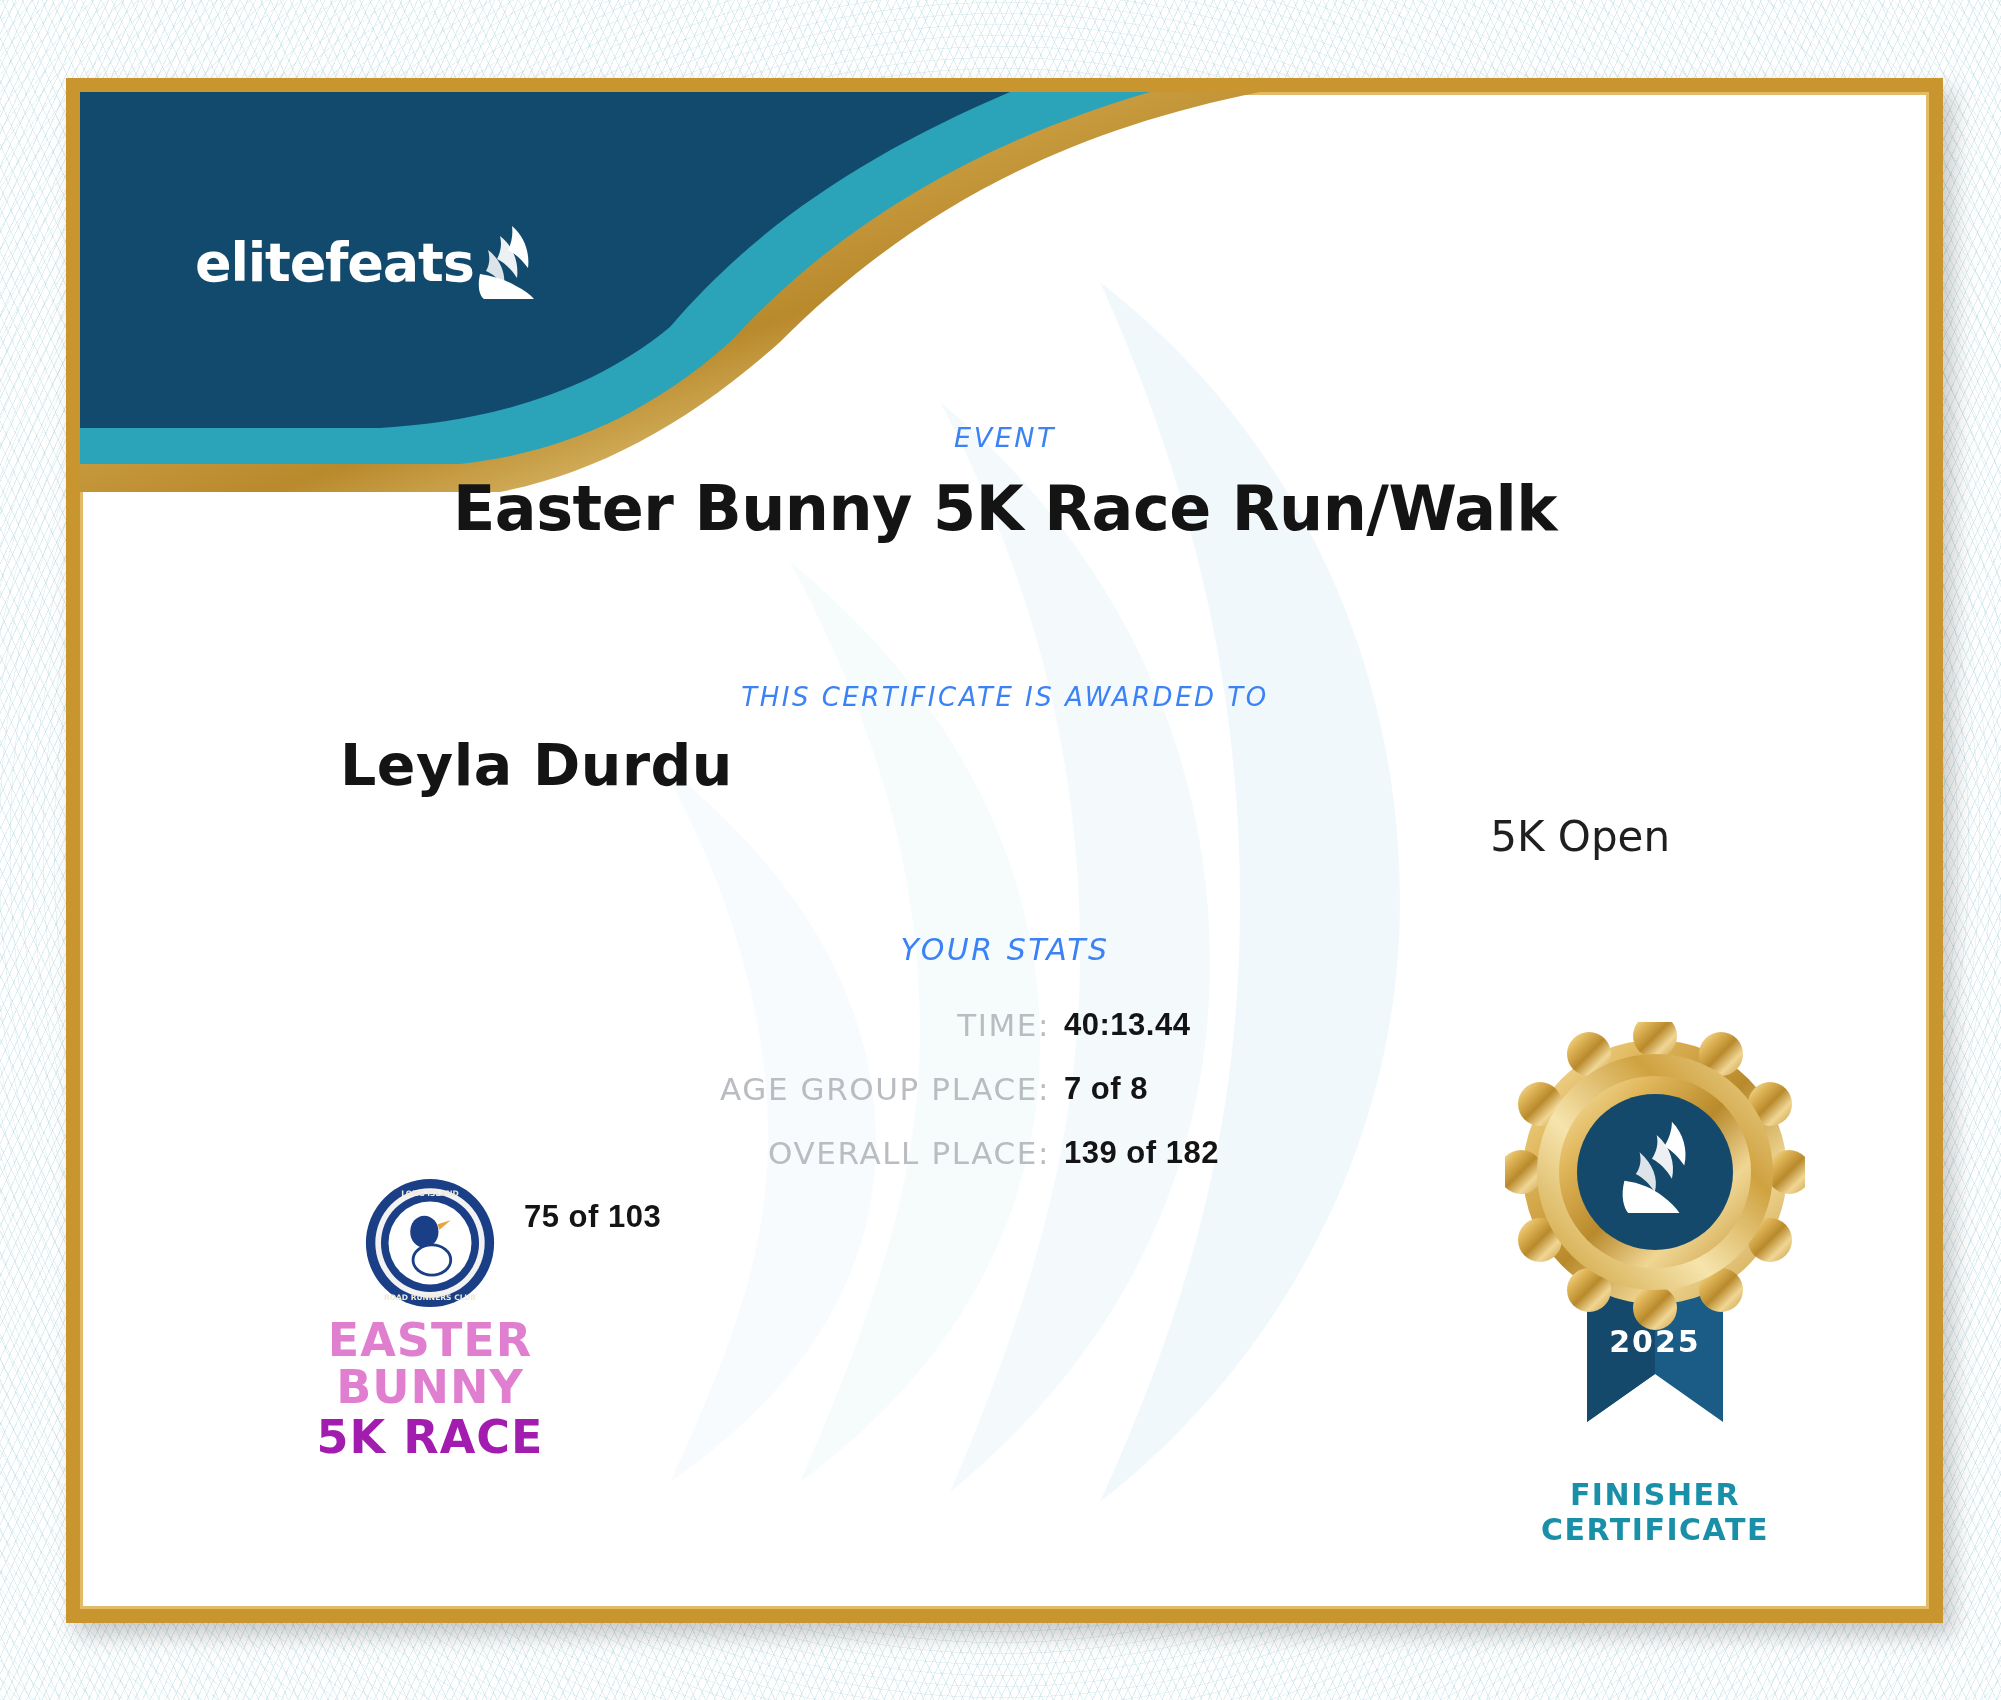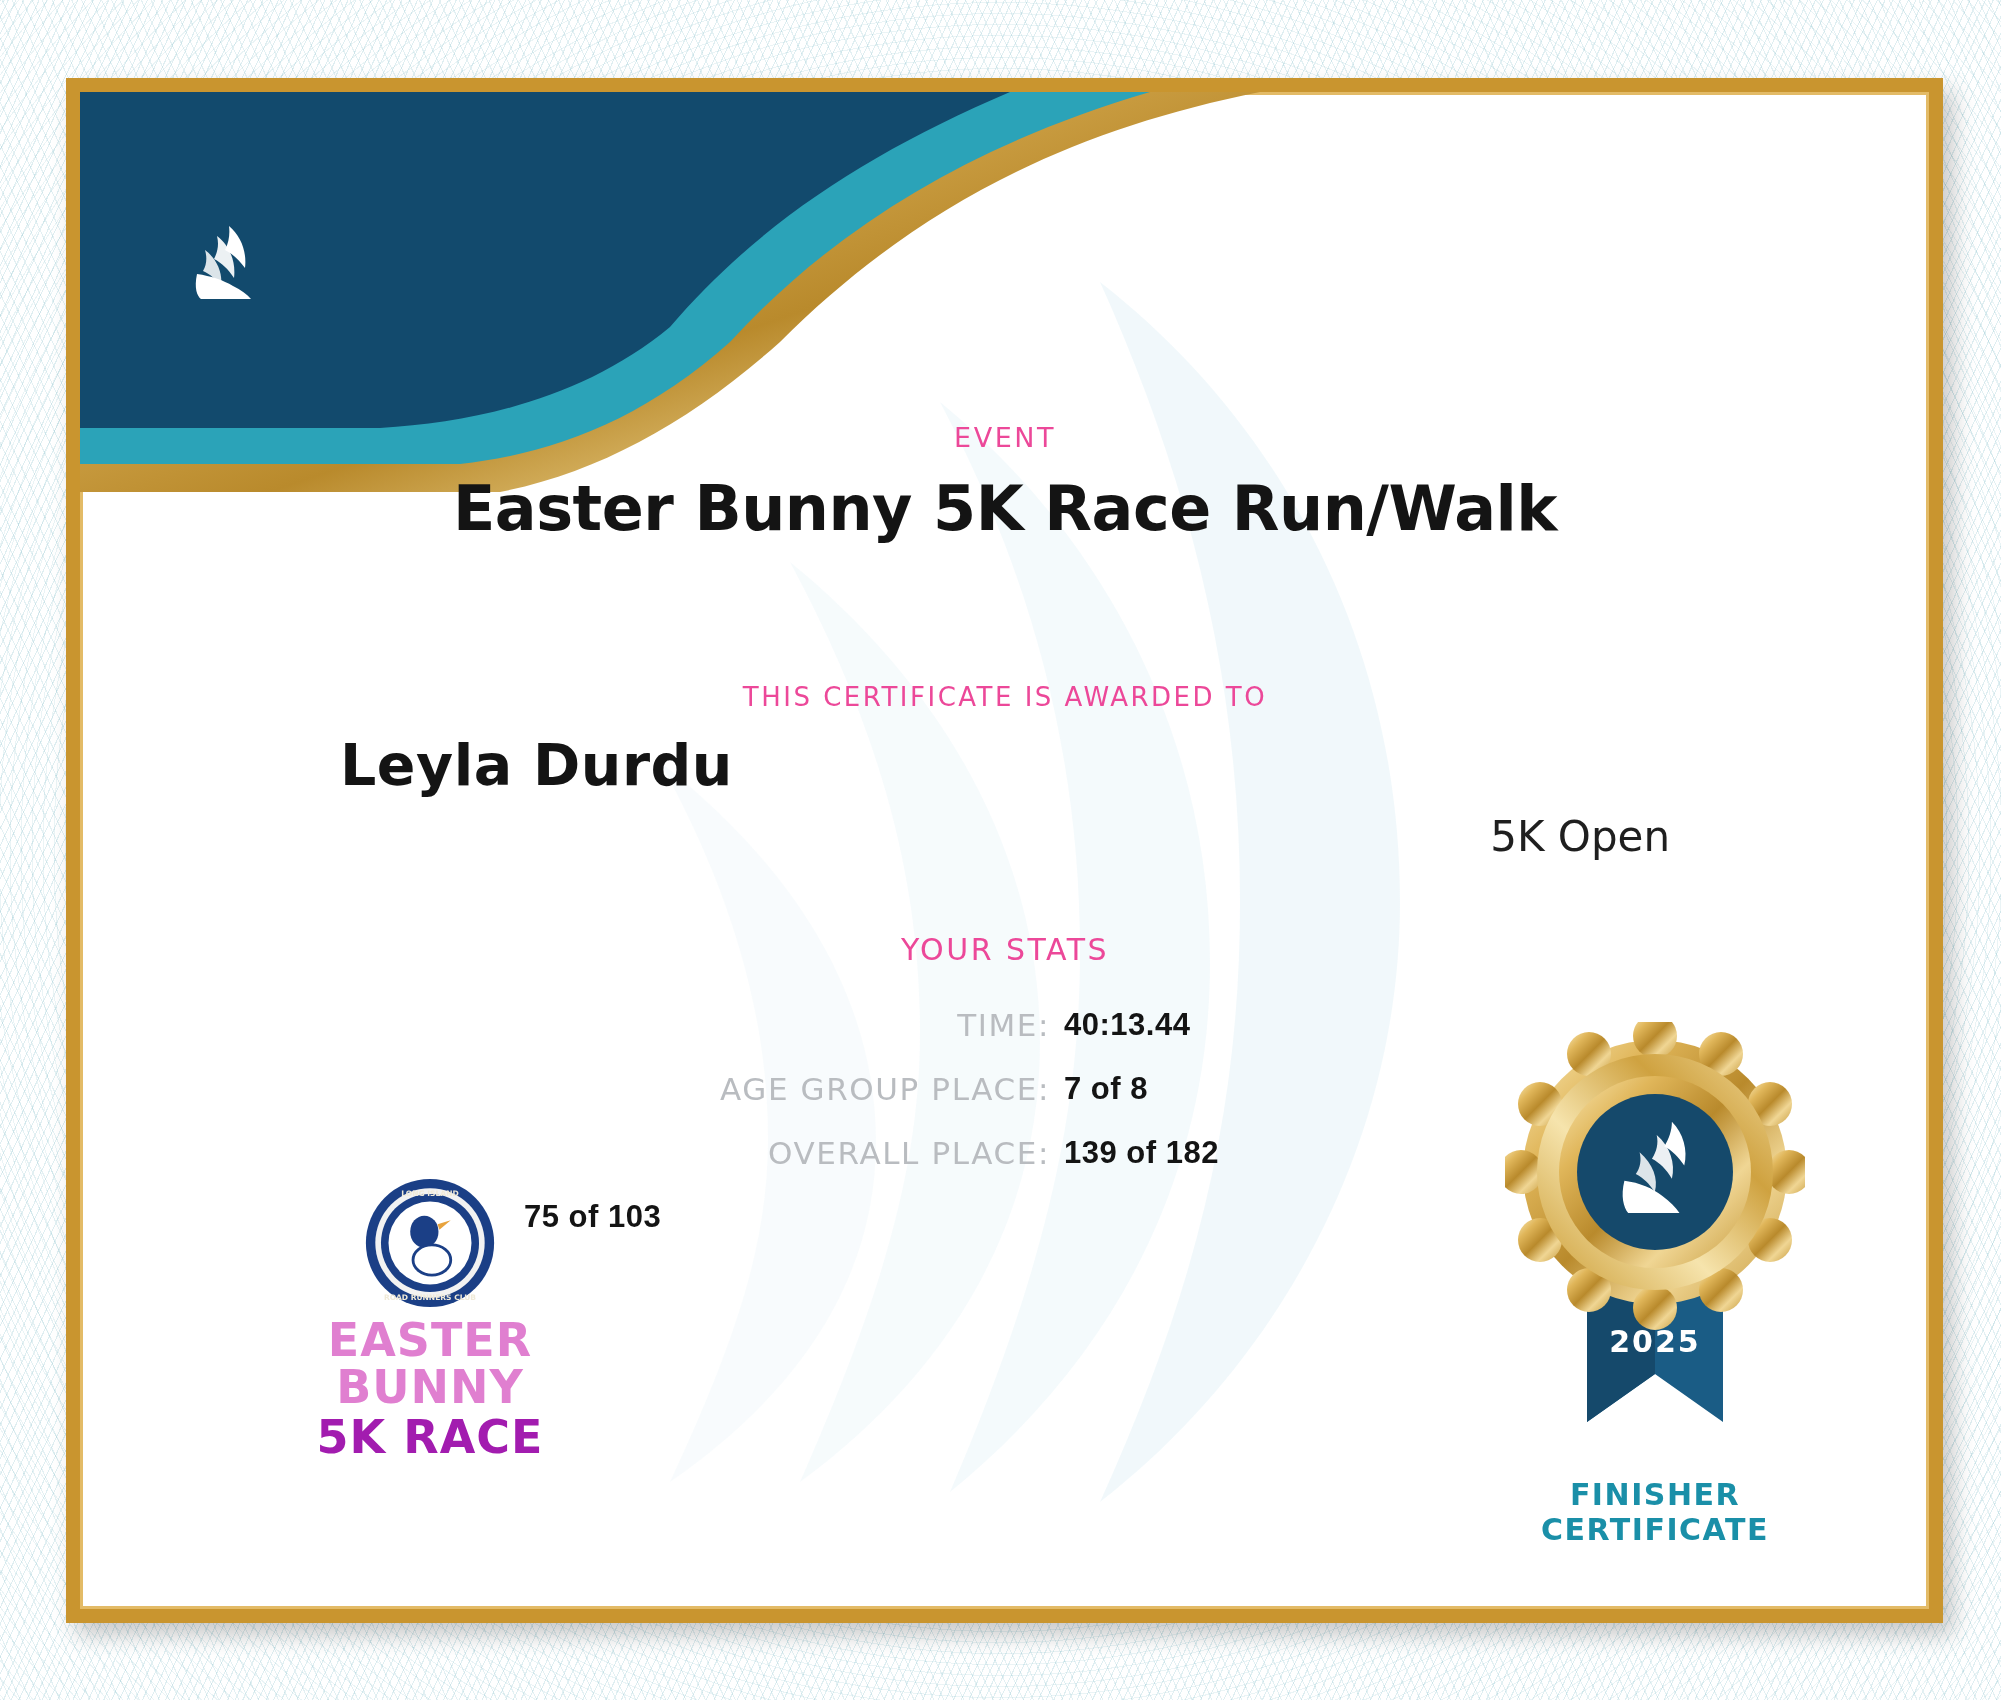--- a/index.html
+++ b/index.html
@@ -111,24 +111,25 @@
   .content {
     position: absolute;
     left: 0;
     top: 0;
     width: 1849px;
     height: 1517px;
   }
 
   .label {
     text-align: center;
-    color: #ec4899;
+    color: #3b82f6;
     font-family: "DejaVu Sans", sans-serif;
     letter-spacing: 2.5px;
     font-weight: 500;
+    font-style: italic;
   }
 
   .event-label {
     position: absolute;
     left: 260px;
     top: 330px;
     width: 1330px;
     font-size: 27px;
   }
   .event-name {
@@ -301,20 +302,21 @@
     <svg class="watermark" viewBox="0 0 500 650">
       <g fill="#dff0f6">
         <path d="M250,20 C340,90 400,200 400,330 C400,450 340,560 250,630 C300,520 320,430 320,330 C320,220 295,120 250,20 Z"></path>
         <path d="M170,80 C255,150 305,250 305,360 C305,470 255,560 175,625 C220,520 240,440 240,355 C240,255 215,165 170,80 Z" opacity="0.8"></path>
         <path d="M95,160 C175,225 220,310 220,400 C220,490 175,565 100,620 C142,525 160,460 160,395 C160,315 138,240 95,160 Z" opacity="0.65"></path>
         <path d="M30,260 C100,315 138,380 138,450 C138,518 100,575 35,620 C70,545 84,498 84,448 C84,388 66,325 30,260 Z" opacity="0.5"></path>
       </g>
     </svg>
 
     <div class="brand">
+      <span class="brand-text">elitefeats</span>
       <svg class="brand-mark" viewBox="0 0 70 80">
         <g fill="#ffffff">
           <path d="M40,4 C52,14 58,30 56,46 C50,38 44,32 36,28 C40,20 41,12 40,4 Z"></path>
           <path d="M28,14 C41,24 47,40 45,56 C39,47 33,41 25,37 C29,29 30,22 28,14 Z" opacity="0.92"></path>
           <path d="M16,28 C28,37 34,51 32,65 C27,57 21,52 14,49 C18,42 18,35 16,28 Z" opacity="0.85"></path>
           <path d="M8,52 C22,54 34,58 44,64 C52,68 58,72 62,77 L12,77 C8,74 5,66 8,52 Z"></path>
         </g>
       </svg>
     </div>
 

